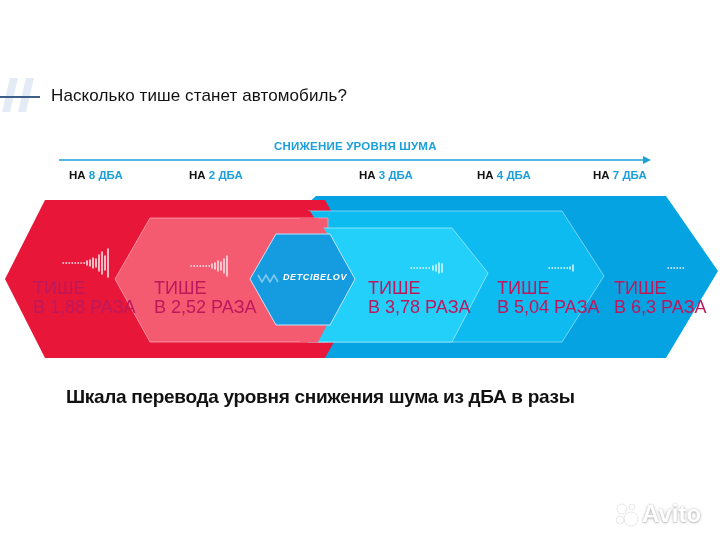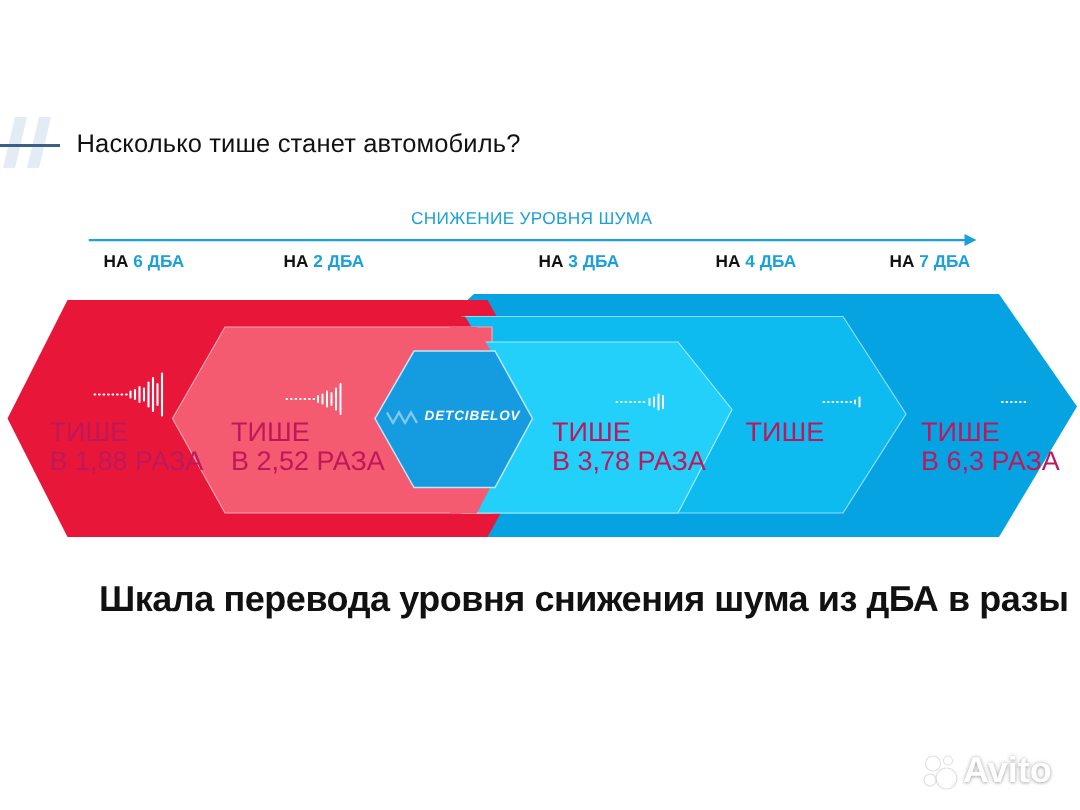--- a/index.html
+++ b/index.html
@@ -9,36 +9,36 @@
     font-family: "Liberation Sans", sans-serif;
   }
   .logo-mark { position: absolute; left: 0; top: 76px; width: 40px; height: 38px; }
   .header-line { position: absolute; left: 0; top: 96px; width: 40px; height: 2px; background: #3b5f86; }
   .header-title {
     position: absolute; left: 51px; top: 86px; font-size: 17px; color: #111;
     white-space: nowrap; letter-spacing: 0.1px; text-align: center;
   }
   .scale-label {
     position: absolute; left: 274px; top: 140px; font-size: 11.5px; color: #1ba0db;
-    font-weight: 400; letter-spacing: 0.2px; white-space: nowrap;
+    font-weight: 700; letter-spacing: 0.2px; white-space: nowrap;
   }
   .scale-arrow { position: absolute; left: 59px; top: 155px; width: 592px; height: 10px; }
   .db-label {
     position: absolute; top: 169px; font-size: 11.5px; font-weight: 700; color: #111; white-space: nowrap;
   }
   .db-label .num { color: #1ba0db; }
   .diagram { position: absolute; left: 0; top: 190px; width: 720px; height: 180px; }
   .step {
     position: absolute; color: #be185d; font-size: 18px; line-height: 19px; white-space: nowrap;
   }
   .wave { position: absolute; }
   .brand-mark { position: absolute; left: 257px; top: 273px; width: 24px; height: 10px; }
   .brand-text { position: absolute; left: 283px; top: 272px; font-size: 9px; font-weight: 700; color:#fff; letter-spacing: 0.6px; font-style: italic; }
   .caption {
-    position: absolute; left: 66px; top: 386px; font-size: 24px; font-weight: 700; color: #111;
+    position: absolute; left: 66px; top: 386px; font-size: 19px; font-weight: 700; color: #111;
     white-space: nowrap; letter-spacing: -0.3px;
   }
   .watermark {
     position: absolute; left: 612px; top: 500px; font-size: 24px; font-weight: 700;
     color: #ffffff; white-space: nowrap;
     text-shadow: 0 0 3px rgba(0,0,0,0.25), 0 1px 2px rgba(0,0,0,0.2);
   }
   .watermark-dots { position: absolute; left: 612px; top: 502px; width: 28px; height: 26px; }
 </style>
 </head>
@@ -52,21 +52,21 @@
 <div class="header-title">Насколько тише станет автомобиль?</div>
 
 <div class="scale-label">СНИЖЕНИЕ УРОВНЯ ШУМА</div>
 <svg class="scale-arrow" viewBox="0 0 592 10">
   <line x1="0" y1="5" x2="586" y2="5" stroke="#1ba0db" stroke-width="1.5"></line>
   <polygon points="584,1 592,5 584,9" fill="#1ba0db"></polygon>
 </svg>
 
 <div class="db-label" style="left:69px">
   <span>НА</span>
-  <span class="num">6 ДБА</span>
+  <span class="num">8 ДБА</span>
 </div>
 <div class="db-label" style="left:189px">
   <span>НА</span>
   <span class="num">2 ДБА</span>
 </div>
 <div class="db-label" style="left:359px">
   <span>НА</span>
   <span class="num">3 ДБА</span>
 </div>
 <div class="db-label" style="left:477px">
@@ -182,20 +182,21 @@
 <div class="step" style="left:154px;top:279px">
   <div>ТИШЕ</div>
   <div>В 2,52 РАЗА</div>
 </div>
 <div class="step" style="left:368px;top:279px">
   <div>ТИШЕ</div>
   <div>В 3,78 РАЗА</div>
 </div>
 <div class="step" style="left:497px;top:279px">
   <div>ТИШЕ</div>
+  <div>В 5,04 РАЗА</div>
 </div>
 <div class="step" style="left:614px;top:279px">
   <div>ТИШЕ</div>
   <div>В 6,3 РАЗА</div>
 </div>
 
 <svg class="brand-mark" viewBox="0 0 24 10">
   <polyline points="1,2 5,9 9,2 13,9 17,2 21,9" fill="none" stroke="#7fc8f0" stroke-width="1.6"></polyline>
 </svg>
 <div class="brand-text">DETCIBELOV</div>

